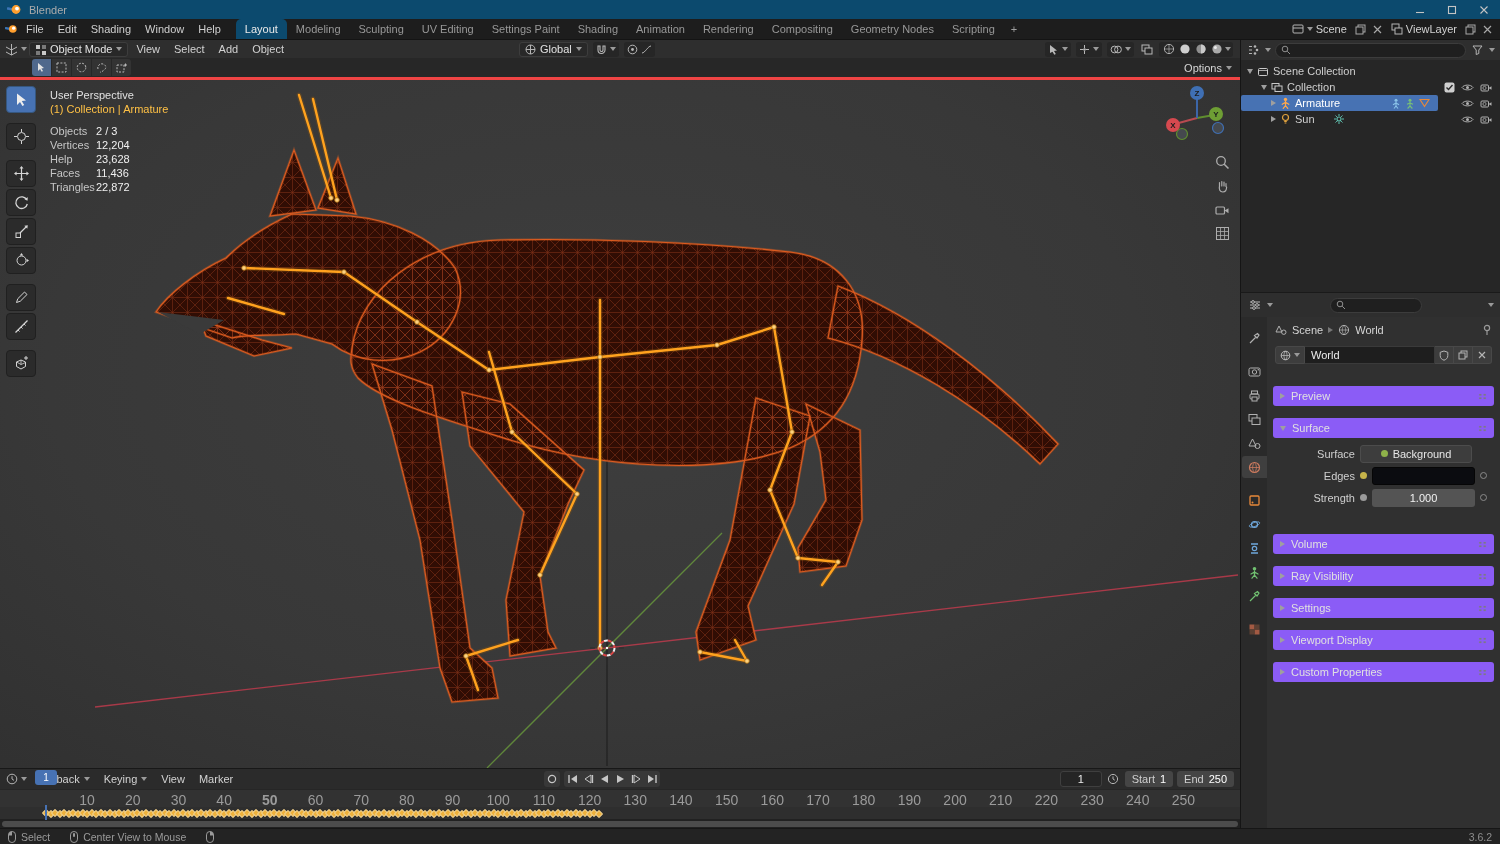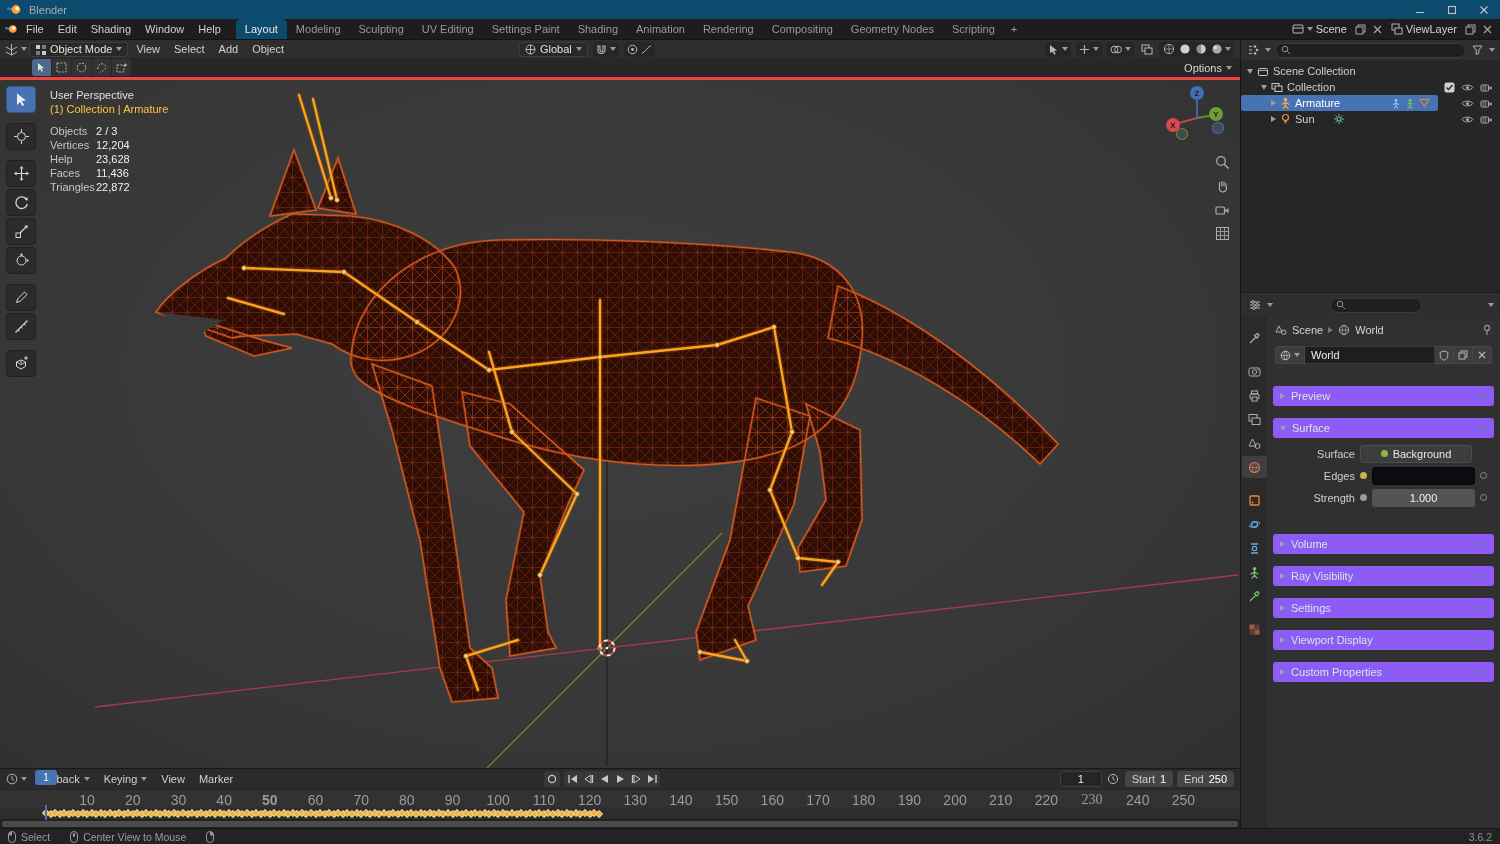--- a/index.html
+++ b/index.html
@@ -1118,21 +1118,21 @@
         <span class="tick" style="left: 635.272px;">130</span>
         <span class="tick" style="left: 680.952px;">140</span>
         <span class="tick" style="left: 726.632px;">150</span>
         <span class="tick" style="left: 772.312px;">160</span>
         <span class="tick" style="left: 817.992px;">170</span>
         <span class="tick" style="left: 863.672px;">180</span>
         <span class="tick" style="left: 909.352px;">190</span>
         <span class="tick" style="left: 955.032px;">200</span>
         <span class="tick" style="left: 1000.71px;">210</span>
         <span class="tick" style="left: 1046.39px;">220</span>
-        <span class="tick" style="left: 1092.07px; font-family: Liberation Serif, serif;">230</span>
+        <span class="tick" style="left: 1092.07px;">230</span>
         <span class="tick" style="left: 1137.75px;">240</span>
         <span class="tick" style="left: 1183.43px;">250</span>
       </div>
     <div class="playhead-label" style="left: 35px;">1</div>
     <div class="playhead-line" style="left: 45px;"></div>
     <div class="tl-track">
         <span class="kf" style="left: 46px; top: 3px;"></span>
         <span class="kf" style="left: 50.568px; top: 4px;"></span>
         <span class="kf" style="left: 55.136px; top: 3px;"></span>
         <span class="kf" style="left: 59.704px; top: 4px;"></span>

